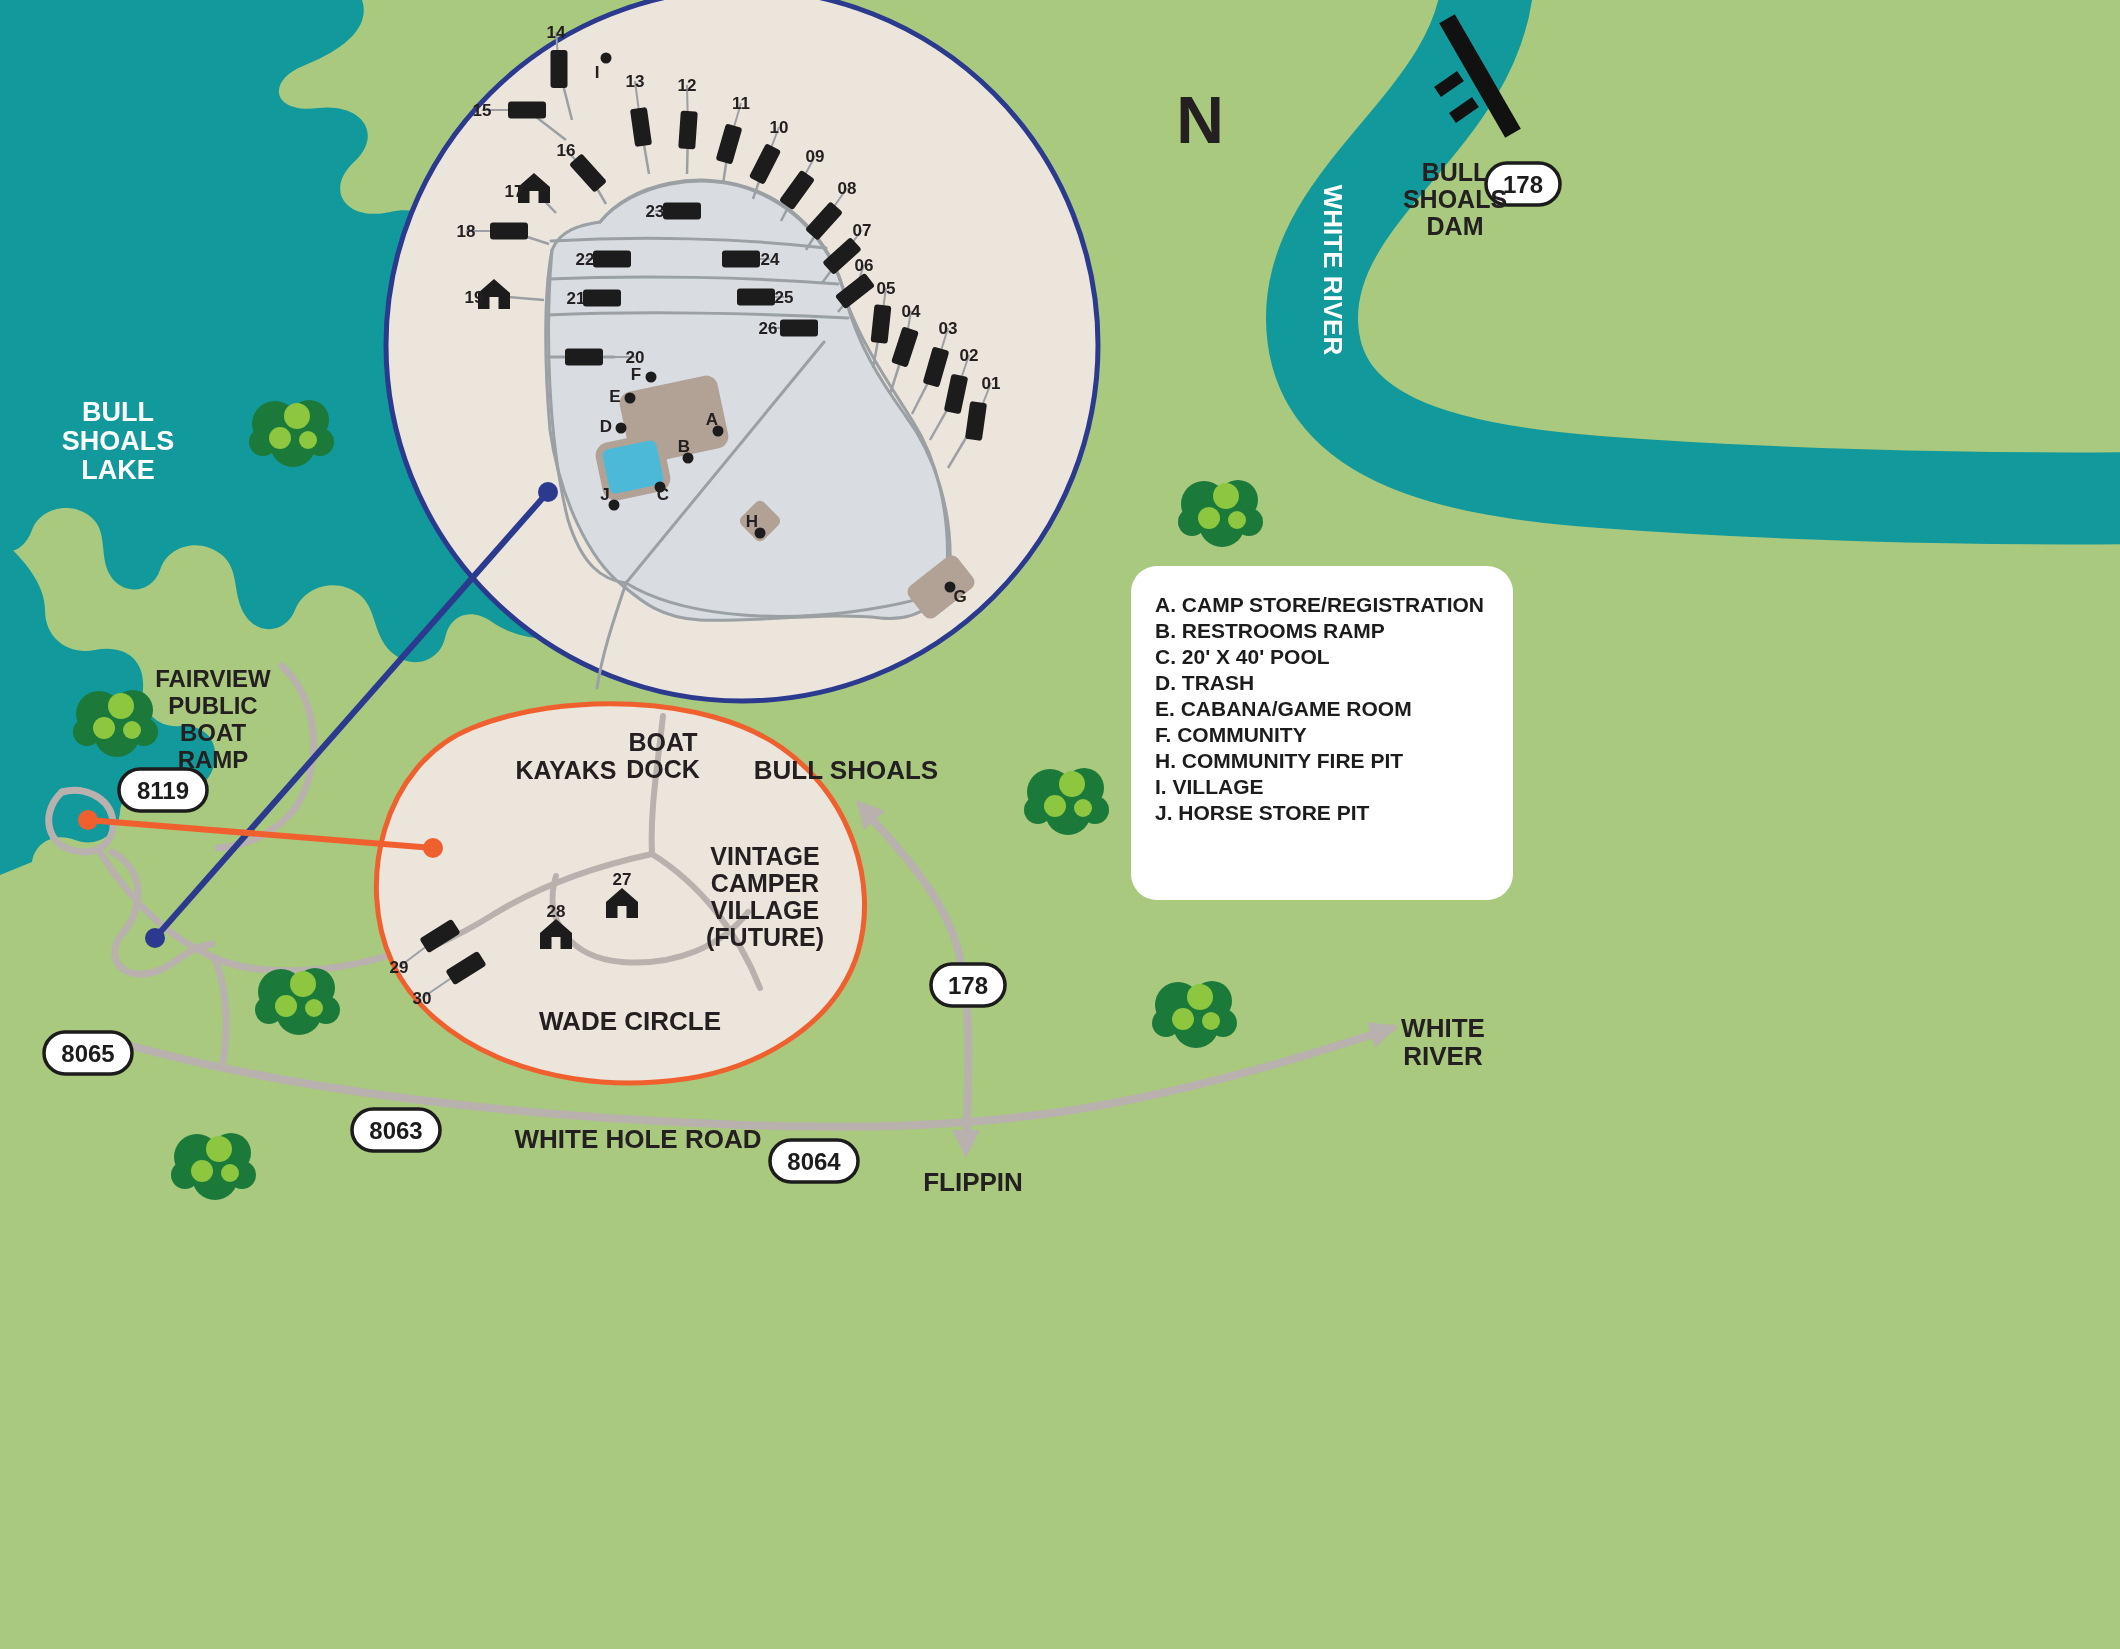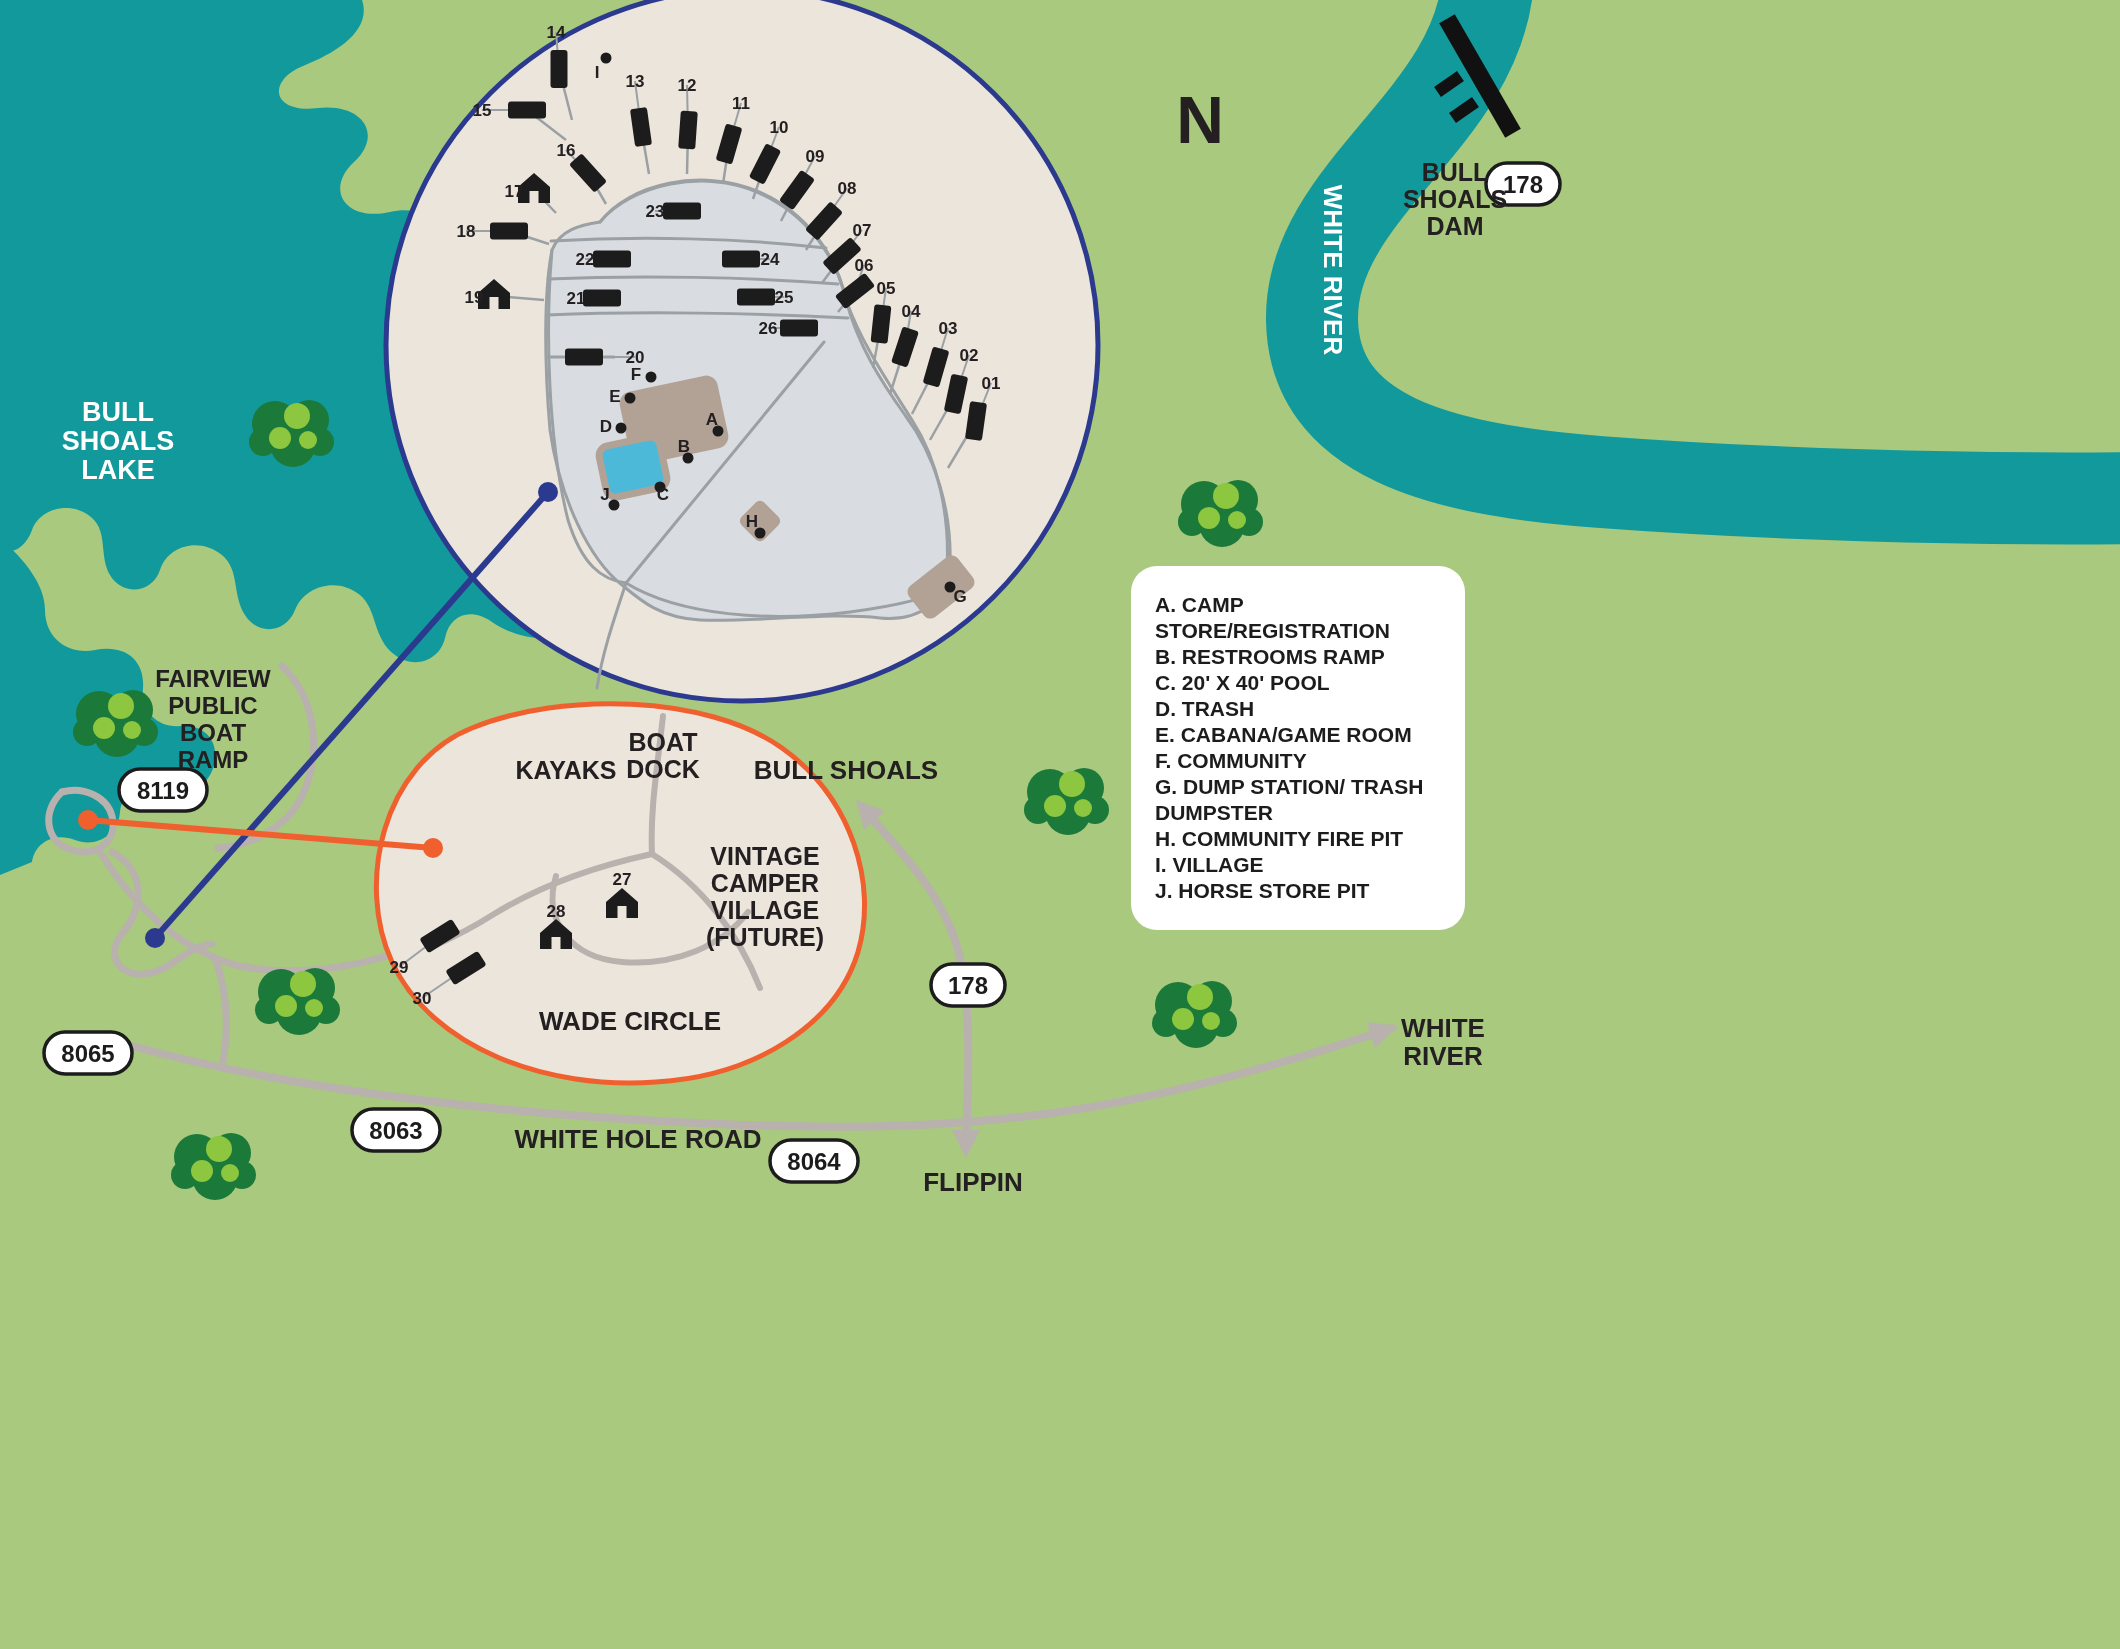--- a/index.html
+++ b/index.html
@@ -25,21 +25,21 @@
   .gray-area{fill:var(--gray-area);stroke:var(--inner-road);stroke-width:3;}
   .blob{fill:var(--cream);stroke:var(--orange);stroke-width:5;}
   .building{fill:var(--building);}
   .pool{fill:var(--pool);stroke:var(--building);stroke-width:7;}
   .dam{fill:#111111;}
   .callout-blue{stroke:var(--navy);stroke-width:6;}
   .dot-blue{fill:var(--navy);}
   .callout-orange{stroke:var(--orange);stroke-width:6;}
   .dot-orange{fill:var(--orange);}
   .legend{
-    position:absolute;left:1131px;top:566px;width:334px;min-height:334px;
+    position:absolute;left:1131px;top:566px;width:382px;min-height:334px;
     background:#ffffff;border-radius:26px;box-sizing:border-box;
     padding:26px 24px;color:#1c1c1c;
   }
   .legend ul{margin:0;padding:0;list-style:none;font-size:21px;line-height:26px;font-weight:700;}
 </style>
 </head>
 <body>
 
 <div class="stage">
 <svg width="2120" height="1649" viewBox="0 0 2120 1649">
@@ -406,19 +406,18 @@
 </svg>
 
 <div class="legend">
   <ul id="legend-list">
         <li>A. CAMP STORE/REGISTRATION</li>
         <li>B. RESTROOMS RAMP</li>
         <li>C. 20' X 40' POOL</li>
         <li>D. TRASH</li>
         <li>E. CABANA/GAME ROOM</li>
         <li>F. COMMUNITY</li>
-        <li>G. DUMP STATION/ TRASH DUMPSTER</li>
         <li>H. COMMUNITY FIRE PIT</li>
         <li>I. VILLAGE</li>
         <li>J. HORSE STORE PIT</li>
       </ul>
 </div>
 </div>
 
 </body></html>

